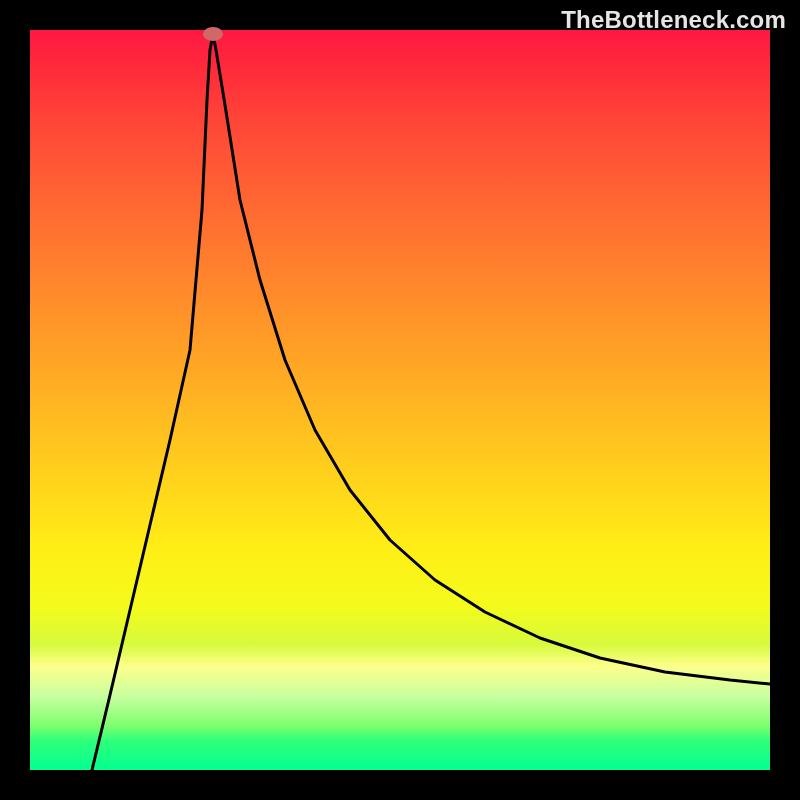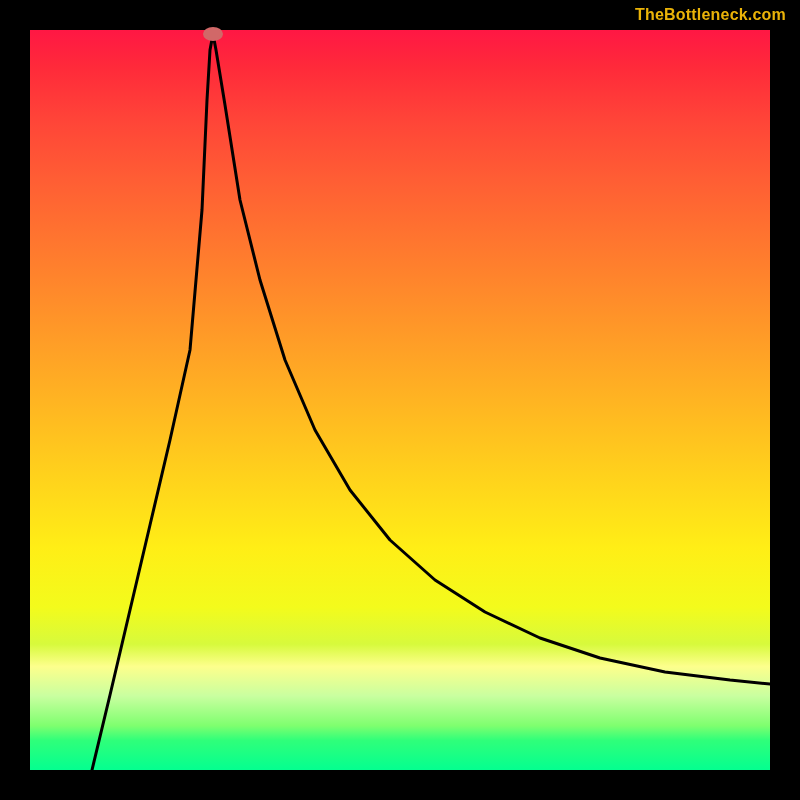--- a/index.html
+++ b/index.html
@@ -33,22 +33,22 @@
       #c9ffa0 90%,
       #7fff6f 94%,
       #2fff7a 96%,
       #04ff90 100%
     );
   }
   .attribution {
     position: absolute;
     top: 6px;
     right: 14px;
-    color: #eab308;
-    font-size: 16px;
+    color: #e5e5e5;
+    font-size: 24px;
     font-weight: 600;
     letter-spacing: 0.2px;
   }
   .curve {
     position: absolute;
     left: 0;
     top: 0;
     width: 740px;
     height: 740px;
   }

